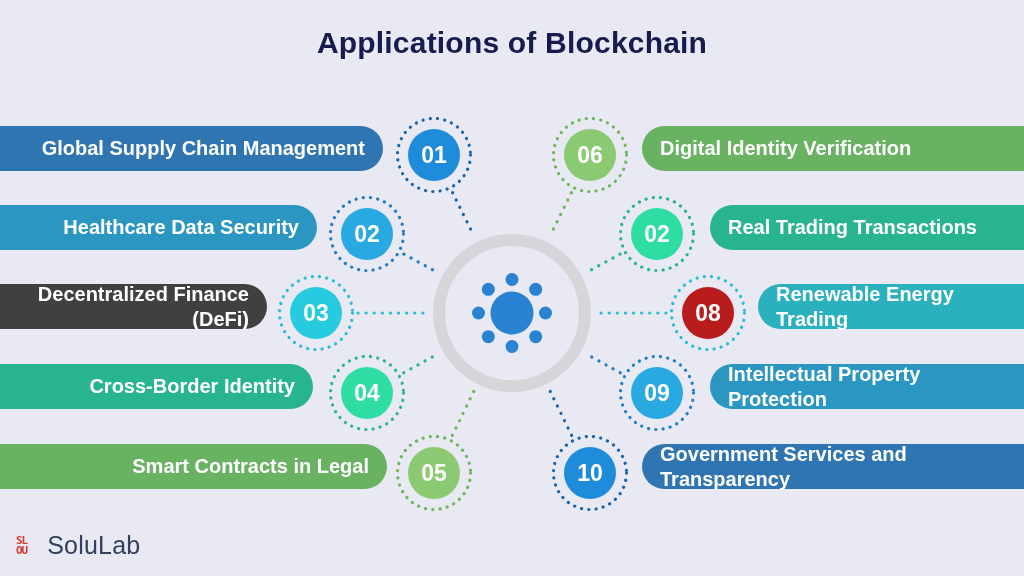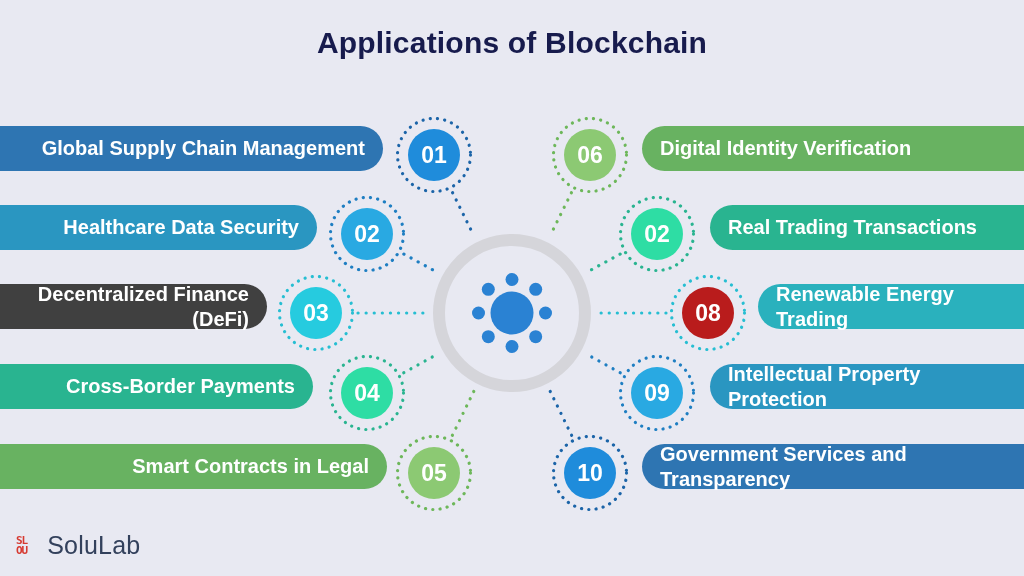--- a/index.html
+++ b/index.html
@@ -81,21 +81,21 @@
   <div class="bar left" style="top: 126px; width: 383px; background: rgb(46, 117, 178);">
     <span>Global Supply Chain Management</span>
   </div>
   <div class="bar left" style="top: 205px; width: 317px; background: rgb(42, 150, 193);">
     <span>Healthcare Data Security</span>
   </div>
   <div class="bar left" style="top: 284px; width: 267px; background: #404040;">
     <span>Decentralized Finance (DeFi)</span>
   </div>
   <div class="bar left" style="top: 364px; width: 313px; background: rgb(41, 180, 144);">
-    <span>Cross-Border Payments</span>
+    <span>Cross-Border Identity</span>
   </div>
   <div class="bar left" style="top: 444px; width: 387px; background: rgb(104, 178, 97);">
     <span>Smart Contracts in Legal</span>
   </div>
 
   <div class="bar right" style="top: 126px; left: 642px; width: 382px; background: rgb(104, 178, 97);">
     <span>Digital Identity Verification</span>
   </div>
   <div class="bar right" style="top: 205px; left: 710px; width: 314px; background: rgb(41, 180, 144);">
     <span>Real Trading Transactions</span>

